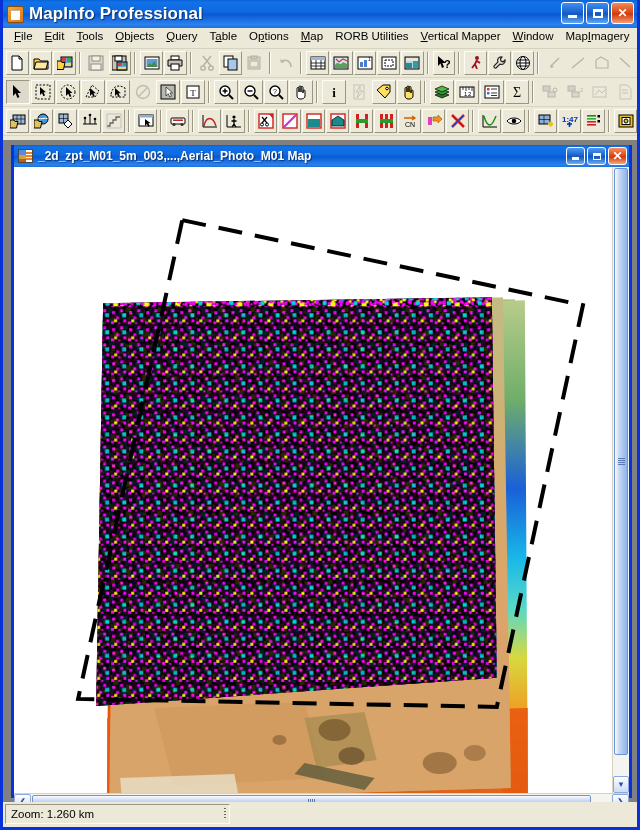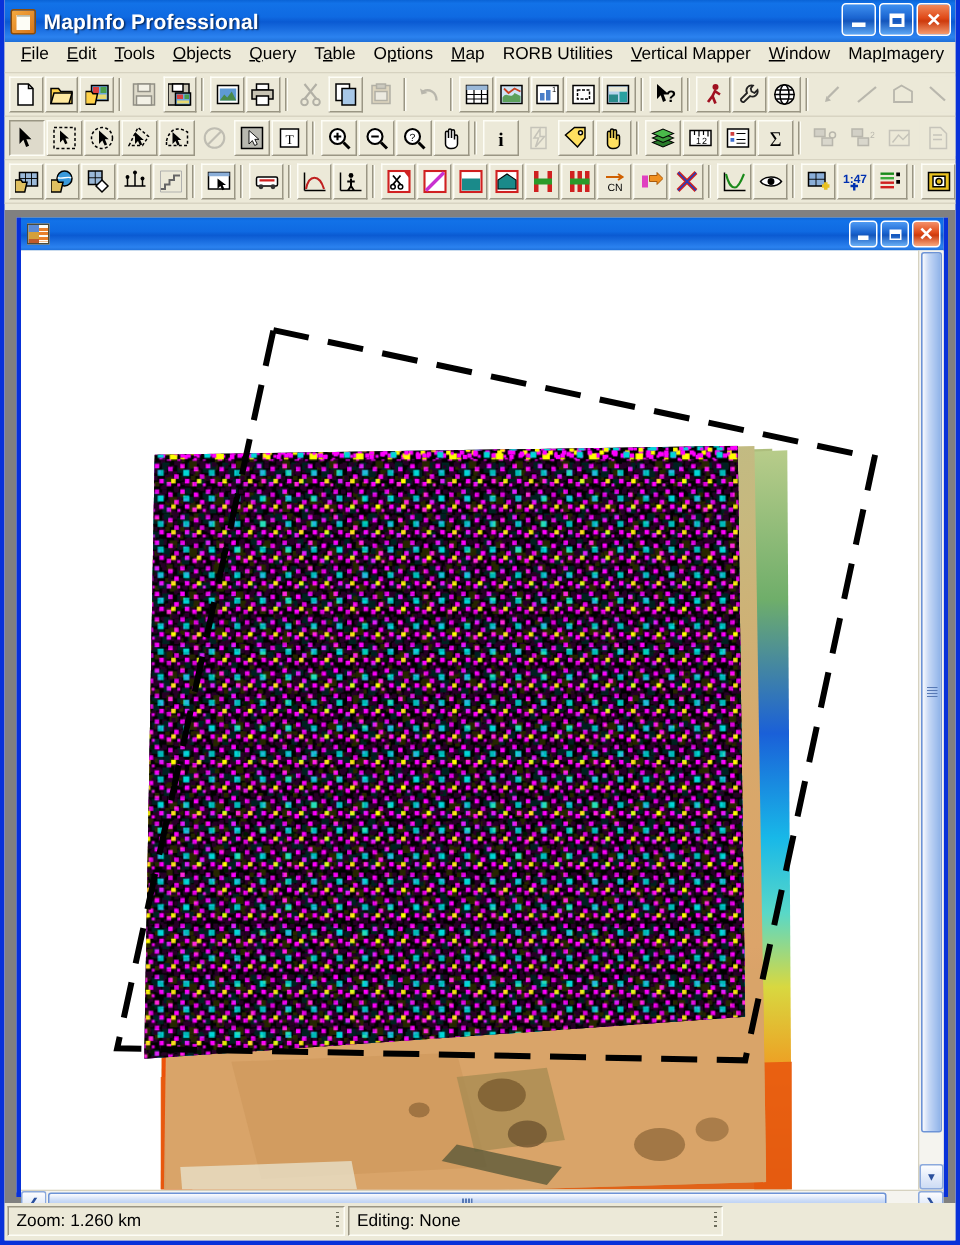--- a/index.html
+++ b/index.html
@@ -42,21 +42,21 @@
   }
   #app-icon::after {
     content: "";
     position: absolute; left: 3px; top: 3px;
     width: 9px; height: 10px;
     background: #fdfdf6;
     box-shadow: inset 0 2px 0 -1px #b9b9a8, inset 0 5px 0 -4px #b9b9a8;
   }
   #app-title {
     color: #fff;
-    font-size: 14px;
+    font-size: 17px;
     font-weight: bold;
     text-shadow: 1px 1px 1px rgba(0,0,0,.55);
     letter-spacing: .1px;
     white-space: nowrap;
   }
   .winbtns { position: absolute; right: 3px; top: 2px; display: flex; gap: 2px; }
   .wbtn {
     width: 23px; height: 22px;
     border: 1px solid #fff;
     border-radius: 3px;
@@ -813,20 +813,21 @@
           <circle cx="8" cy="8" r="2" fill="#e8c020" stroke="#000"></circle>
         </svg>
     </div>
   </div>
 
   <div id="mdi">
     <div id="child-window">
 
       <div id="child-titlebar">
         <div id="child-icon"></div>
+        <span id="child-title">_2d_zpt_M01_5m_003,...,Aerial_Photo_M01 Map</span>
         <div class="cbtns">
           <div class="cbtn min">
               <span class="g"></span>
             </div>
           <div class="cbtn max">
               <span class="g"></span>
             </div>
           <div class="cbtn close">
               <span class="g">✕</span>
             </div>
@@ -995,19 +996,15 @@
       </div>
 
     </div>
   </div>
 
   <div id="statusbar">
     <div class="status-pane zoom">
       <span>Zoom: 1.260 km</span>
       <span class="dots"></span>
     </div>
-    <div class="status-pane editing">
-      <span>Editing: None</span>
-      <span class="dots"></span>
-    </div>
   </div>
 
 </div>
 
 </body></html>

